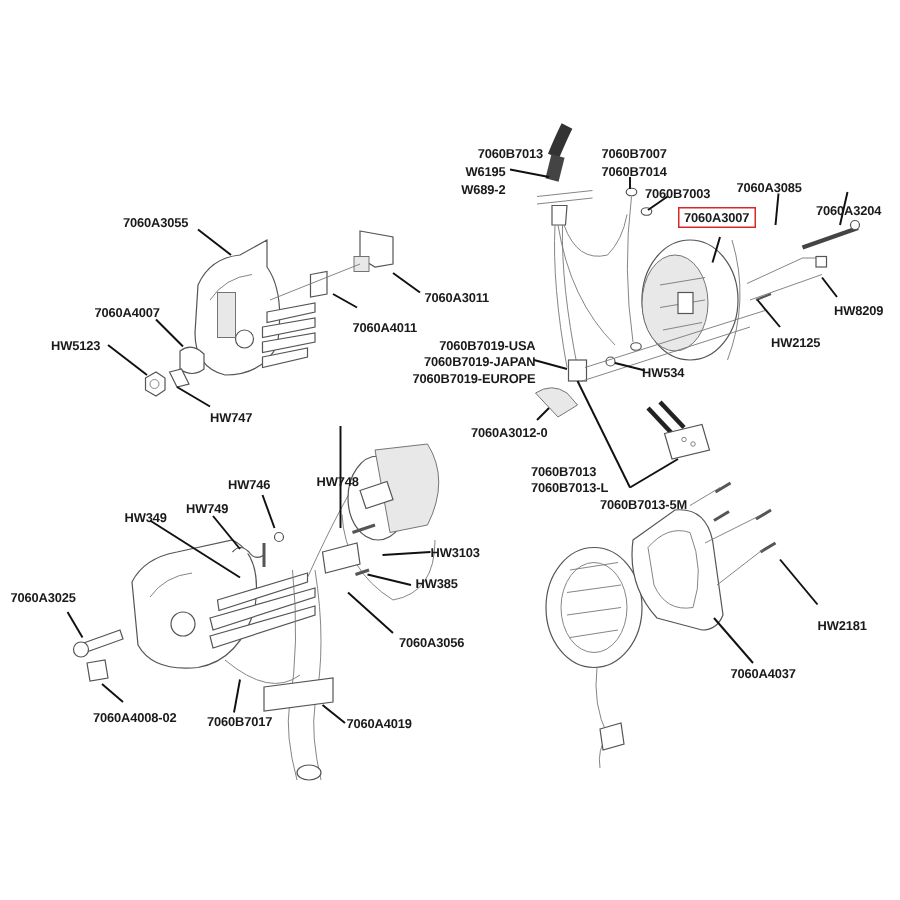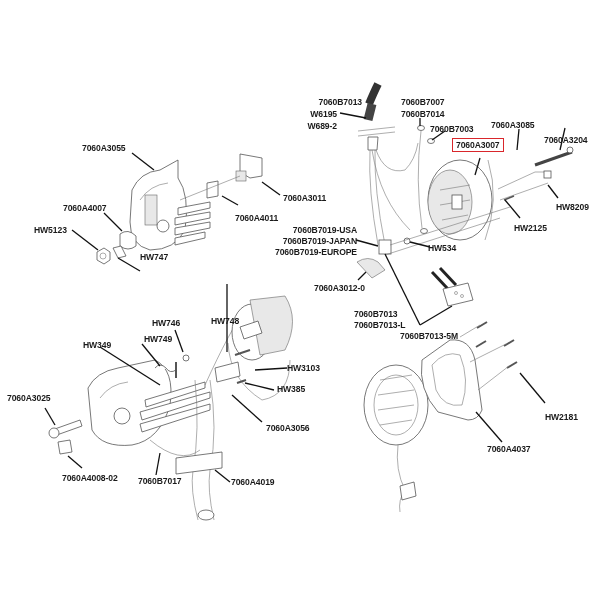--- a/index.html
+++ b/index.html
@@ -175,21 +175,21 @@
     <line class="ln" x1="156" y1="475" x2="160" y2="453"></line>
     <line class="ln" x1="230" y1="482" x2="215" y2="470"></line>
     <line class="ln" x1="545" y1="403" x2="520" y2="373"></line>
     <line class="ln" x1="502" y1="442" x2="476" y2="412"></line>
   </g>
 </svg>
 
 <div class="lbl" style="left:82px;top:143px;">7060A3055</div>
 <div class="lbl" style="left:63px;top:203px;">7060A4007</div>
 <div class="lbl" style="left:34px;top:225px;">HW5123</div>
-<div class="lbl" style="left:140px;top:252px;">HW747</div>
+<div class="lbl" style="left:140px;top:273px;">HW747</div>
 <div class="lbl" style="left:235px;top:213px;">7060A4011</div>
 <div class="lbl" style="left:283px;top:193px;">7060A3011</div>
 
 <div class="lbl r" style="left:290px;top:97px;width:72px;">7060B7013</div>
 <div class="lbl r" style="left:290px;top:109px;width:47px;">W6195</div>
 <div class="lbl r" style="left:290px;top:121px;width:47px;">W689-2</div>
 
 <div class="lbl" style="left:401px;top:97px;">7060B7007</div>
 <div class="lbl" style="left:401px;top:109px;">7060B7014</div>
 <div class="lbl" style="left:430px;top:124px;text-align:right;">7060B7003</div>
@@ -204,21 +204,21 @@
 <div class="lbl r" style="left:260px;top:247px;width:97px;">7060B7019-EUROPE</div>
 <div class="lbl" style="left:428px;top:243px;">HW534</div>
 <div class="lbl" style="left:314px;top:283px;">7060A3012-0</div>
 
 <div class="lbl" style="left:354px;top:309px;">7060B7013</div>
 <div class="lbl" style="left:354px;top:320px;">7060B7013-L</div>
 <div class="lbl" style="left:354px;top:331px;margin-left:46px;">7060B7013-5M</div>
 
 <div class="lbl" style="left:211px;top:274px;margin-top:42px;">HW748</div>
 <div class="lbl" style="left:152px;top:318px;">HW746</div>
-<div class="lbl" style="left:124px;top:334px;margin-left:20px;">HW749</div>
+<div class="lbl" style="left:124px;top:334px;">HW749</div>
 <div class="lbl" style="left:83px;top:340px;">HW349</div>
 <div class="lbl" style="left:287px;top:363px;">HW3103</div>
 <div class="lbl" style="left:277px;top:384px;">HW385</div>
 <div class="lbl" style="left:7px;top:393px;">7060A3025</div>
 <div class="lbl" style="left:266px;top:423px;">7060A3056</div>
 <div class="lbl" style="left:62px;top:473px;">7060A4008-02</div>
 <div class="lbl" style="left:138px;top:476px;">7060B7017</div>
 <div class="lbl" style="left:231px;top:477px;">7060A4019</div>
 
 <div class="lbl" style="left:545px;top:412px;">HW2181</div>

